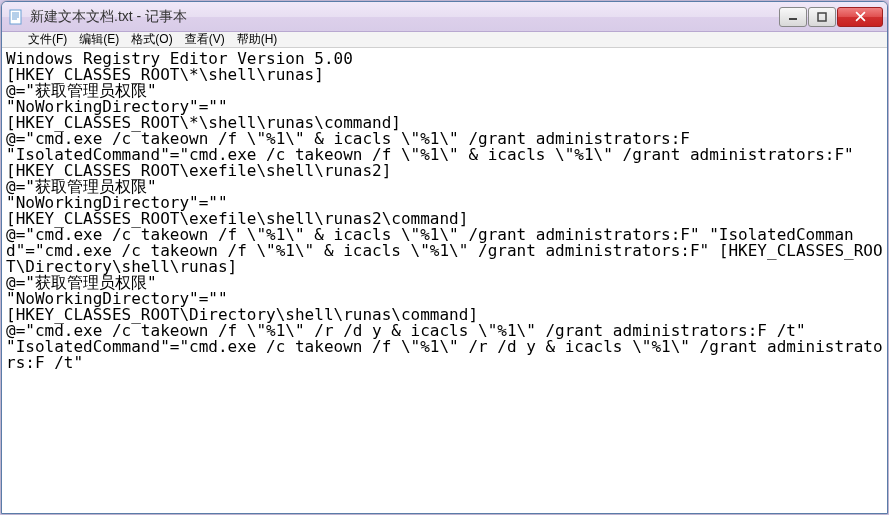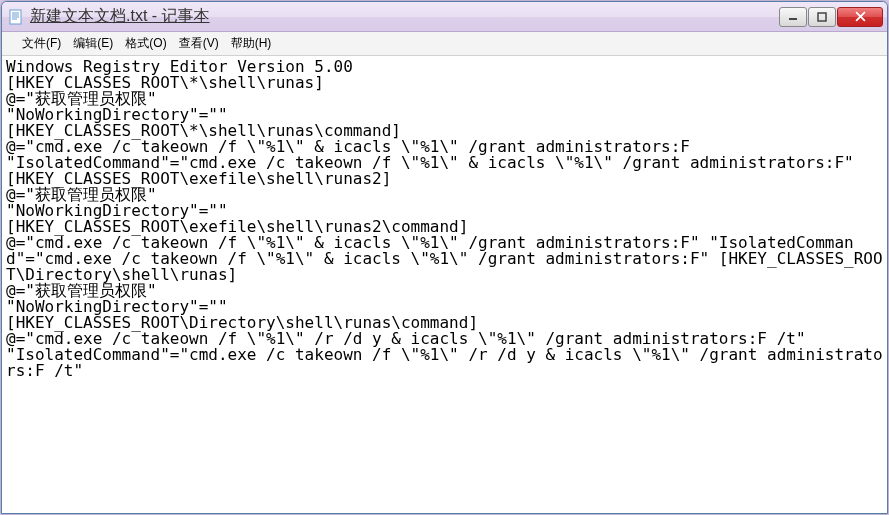--- a/index.html
+++ b/index.html
@@ -1,26 +1,26 @@
 <!DOCTYPE html>
 <html><head>
   <meta charset="utf-8">
   <style>
     * { box-sizing: border-box; margin: 0; padding: 0; }
     body { font-family: "Microsoft YaHei", sans-serif; background: #d4c9e8; width: 889px; height: 515px; overflow: hidden; }
     .window { width: 887px; height: 513px; margin: 1px; background: #fff; border: 1px solid #5a7ca8; border-radius: 6px 6px 0 0; overflow: hidden; display: flex; flex-direction: column; box-shadow: 0 0 3px rgba(0,0,0,0.3); }
     .titlebar { height: 30px; background: linear-gradient(to bottom, #f0e8f8 0%, #e8dff2 50%, #ddd0eb 51%, #d8cce8 100%); display: flex; align-items: center; padding: 0 4px; border-bottom: 1px solid #b8a8d0; }
     .app-icon { width: 16px; height: 16px; margin: 0 6px 0 2px; display: flex; align-items: center; justify-content: center; }
-    .title-text { flex: 1; font-size: 16px; color: #333; text-decoration: underline; }
+    .title-text { flex: 1; font-size: 14px; color: #333; }
     .win-controls { display: flex; gap: 1px; }
     .win-btn { width: 30px; height: 20px; border: 1px solid #888; border-radius: 3px; display: flex; align-items: center; justify-content: center; font-size: 11px; cursor: default; background: linear-gradient(to bottom, #f8f8f8, #d8d8d8); }
     .win-btn.min { width: 28px; }
     .win-btn.max { width: 28px; }
     .win-btn.close { width: 46px; background: linear-gradient(to bottom, #f08080 0%, #e05050 49%, #d03030 50%, #c82020 100%); border-color: #a02020; color: #fff; }
-    .menubar { height: 24px; background: #f4f4f4; border-bottom: 1px solid #d0d0d0; display: flex; align-items: center; padding: 0 14px; font-size: 12px; }
+    .menubar { height: 16px; background: #f4f4f4; border-bottom: 1px solid #d0d0d0; display: flex; align-items: center; padding: 0 20px; font-size: 12px; }
     .menu-item { padding: 2px 6px; cursor: default; }
     .content { flex: 1; background: #fff; padding: 2px 4px; font-family: "SimSun", "NSimSun", monospace; font-size: 16px; line-height: 16px; white-space: pre-wrap; word-break: break-all; overflow: auto; color: #000; border-top: 1px solid #fff; }
   </style>
 </head>
 <body>
 
 <div class="window">
   <div class="titlebar">
     <span class="app-icon">
       <svg width="16" height="16" viewBox="0 0 16 16">

